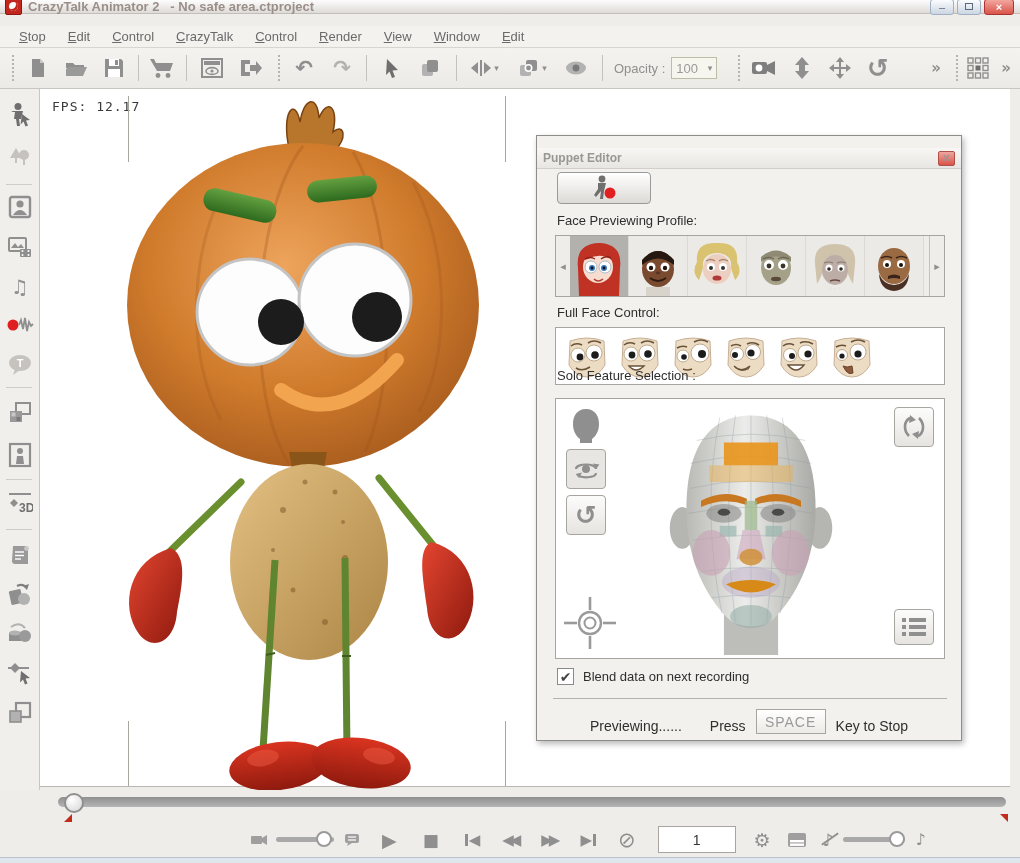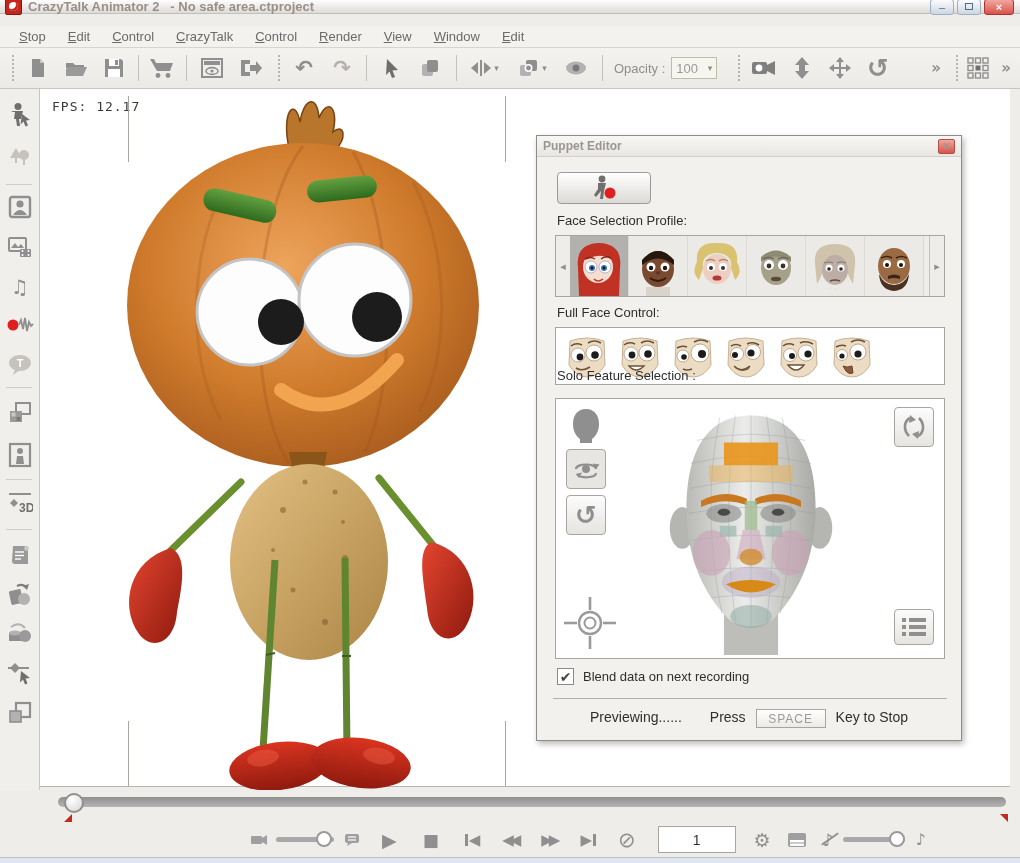--- a/index.html
+++ b/index.html
@@ -42,40 +42,40 @@
   .sb-div{position:absolute;left:6px;width:26px;height:1px;background:#cfccc7}
   .sb-glyph{font-size:20px}
 
   
   #canvas{position:absolute;left:40px;top:89px;width:970px;height:698px;background:#fff;border-bottom:1px solid #b9b6b1}
   #fps{position:absolute;left:12px;top:10px;font-family:"DejaVu Sans Mono",monospace;font-size:13px;color:#3a3a3a;letter-spacing:1px}
   .safe-line{position:absolute;width:1px;background:#a9a6a1}
 
   
   #puppet{position:absolute;left:536px;top:135px;width:426px;height:606px;background:#f2f1ee;border:1px solid #8f8c88;box-shadow:2px 3px 6px rgba(0,0,0,.28)}
-  #pe-title{position:absolute;left:0;top:0;width:100%;height:21px;display:flex;align-items:center;padding:0 6px;background:linear-gradient(#f8f7f5,#e8e6e2);border-bottom:1px solid #d2cfca}
+  #pe-title{position:absolute;left:0;top:12px;width:100%;height:21px;display:flex;align-items:center;padding:0 6px;background:linear-gradient(#f8f7f5,#e8e6e2);border-bottom:1px solid #d2cfca}
   #pe-title span{font-weight:bold;font-size:12px;color:#9a9793}
   #pe-close{margin-left:auto;width:17px;height:15px;background:linear-gradient(#f0a69d,#d9544a);border:1px solid #b05048;border-radius:2px;color:#fff;font-size:11px;font-weight:bold;display:flex;align-items:center;justify-content:center;cursor:pointer}
   .pe-label{position:absolute;left:20px;font-size:13px;color:#2e2e2e}
   #record-btn{position:absolute;left:20px;top:36px;width:94px;height:32px;border:1px solid #9a9a9a;border-radius:4px;background:linear-gradient(#ffffff,#dcdad6);display:flex;align-items:center;justify-content:center;cursor:pointer}
   #profile-strip{position:absolute;left:18px;top:99px;width:390px;height:62px;border:1px solid #a8a5a0;background:#efedea;display:flex;align-items:stretch}
   .strip-arrow{width:14px;display:flex;align-items:center;justify-content:center;font-size:11px;color:#8f8f8f;cursor:pointer;background:#efedea}
   .thumb{width:59px;height:100%;background:#eceae6;border-right:1px solid #dddad5;cursor:pointer;display:flex;align-items:flex-end;justify-content:center;overflow:hidden}
   .thumb.sel{background:#b3b1ad}
   #fullface-box{position:absolute;left:18px;top:191px;width:390px;height:58px;border:1px solid #a8a5a0;background:#fff;display:flex;align-items:center;gap:7px;padding-left:8px}
   .ff-thumb{width:46px;height:46px;cursor:pointer}
   #solo-box{position:absolute;left:18px;top:262px;width:390px;height:261px;border:1px solid #a8a5a0;background:#fff}
   .solo-btn{position:absolute;width:40px;height:40px;border:1px solid #a8a5a0;border-radius:4px;background:linear-gradient(#fcfcfc,#e6e4e0);display:flex;align-items:center;justify-content:center;cursor:pointer}
   #blend-row{position:absolute;left:20px;top:532px;display:flex;align-items:center;gap:9px;cursor:pointer}
   #blend-check{width:17px;height:17px;border:1px solid #8a8a8a;background:#fff;display:flex;align-items:center;justify-content:center;font-size:14px;color:#444}
   #blend-label{font-size:13px;color:#2e2e2e}
   #pe-divider{position:absolute;left:16px;top:562px;width:394px;height:1px;background:#b5b2ad}
-  #preview-row{position:absolute;left:0;top:573px;width:100%;display:flex;align-items:flex-start;justify-content:center;gap:10px}
+  #preview-row{position:absolute;left:0;top:573px;width:100%;display:flex;align-items:flex-end;justify-content:center;gap:10px}
   #preview-row .ptext{font-size:14px;color:#2e2e2e}
-  #space-btn{width:70px;height:19px;border:1px solid #a8a5a0;background:linear-gradient(#ffffff,#eceae6);font-size:12px;letter-spacing:1px;color:#9a9a9a;display:flex;align-items:center;justify-content:center;cursor:pointer}
+  #space-btn{width:70px;height:25px;border:1px solid #a8a5a0;background:linear-gradient(#ffffff,#eceae6);font-size:14px;letter-spacing:1px;color:#9a9a9a;display:flex;align-items:center;justify-content:center;cursor:pointer}
 
   
   #timeline{position:absolute;left:58px;top:797px;width:948px;height:10px;background:linear-gradient(#8f8f8f,#b5b5b5);border-radius:5px;cursor:pointer}
   #time-knob{position:absolute;left:64px;top:793px;width:20px;height:20px;border-radius:50%;background:radial-gradient(circle at 35% 30%,#ffffff,#d5d5d5);border:2px solid #8f8f8f;cursor:grab}
   .red-mark{position:absolute;width:0;height:0;border-style:solid}
   #playbar{position:absolute;left:0;top:822px;width:1020px;height:35px;display:flex;align-items:center}
   .pb-btn{display:flex;align-items:center;justify-content:center;cursor:pointer;color:#8f8f8f;font-family:"DejaVu Sans",sans-serif}
   .slider-track{height:5px;background:#a9a9a9;border-radius:3px;position:relative;cursor:pointer}
   .slider-knob{position:absolute;top:-6px;width:16px;height:16px;border-radius:50%;background:#fff;border:2px solid #9a9a9a}
   #frame-input{width:78px;height:27px;border:1px solid #a8a5a0;background:#fff;text-align:center;font-size:14px;color:#333;font-family:"Liberation Sans",sans-serif}
@@ -479,21 +479,21 @@
   </div>
 
   <div id="record-btn">
     <svg width="30" height="26" viewBox="0 0 30 26">
       <circle cx="13" cy="4" r="3.4" fill="#6f6f6f"></circle>
       <path d="M9 8 h8 l-2 8 -1 8 h-3 l1 -8 -5 6 -2 -2 4 -6 z" fill="#6f6f6f"></path>
       <circle cx="21" cy="18" r="5.5" fill="#e02020"></circle>
     </svg>
   </div>
 
-  <span class="pe-label" style="top:77px">Face Selection Profile:</span>
+  <span class="pe-label" style="top:77px">Face Previewing Profile:</span>
 
   <div id="profile-strip">
     <div class="strip-arrow">
         <span class="g">◂</span>
       </div>
 
     <div class="thumb sel">
       <svg width="56" height="58" viewBox="0 0 56 58">
         <path d="M7,30 Q4,6 28,5 Q52,6 49,30 L48,58 L8,58 Z" fill="#c03224"></path>
         <ellipse cx="27" cy="29" rx="15" ry="16" fill="#f6ddd0"></ellipse>

